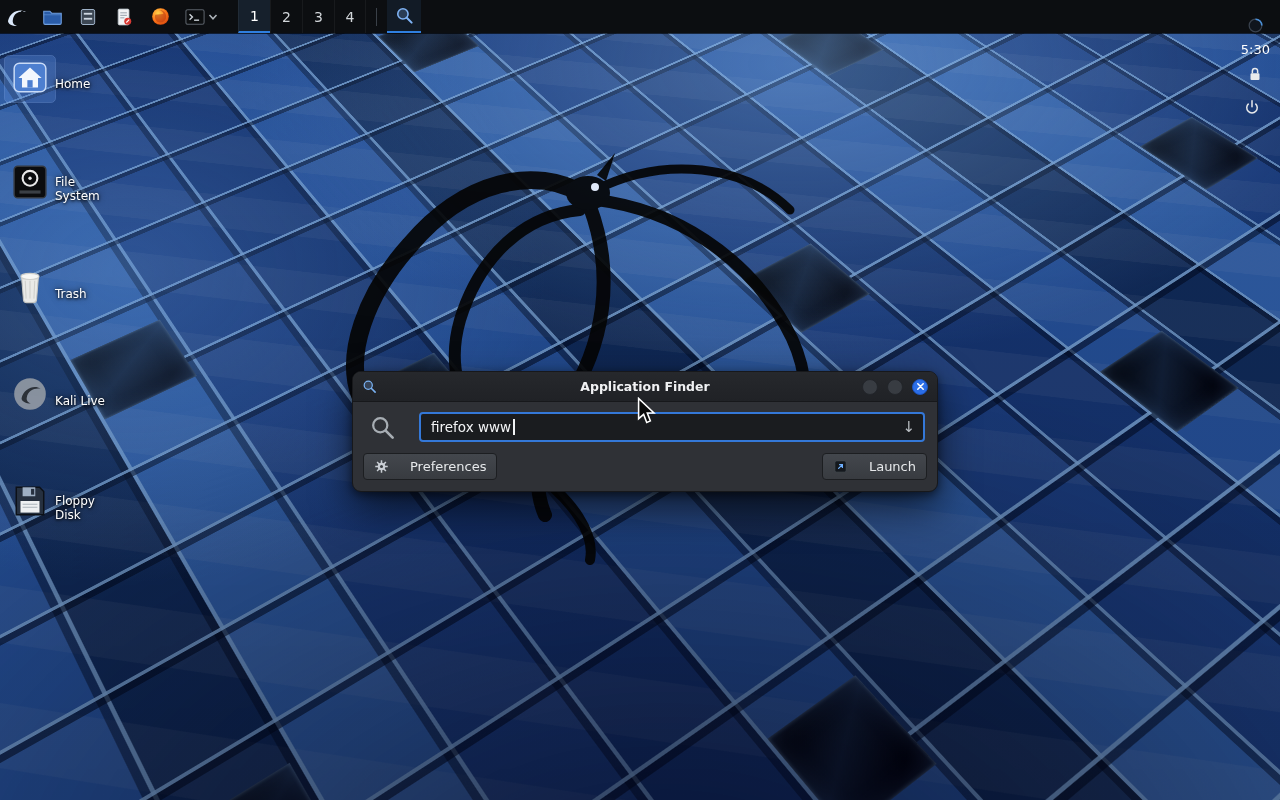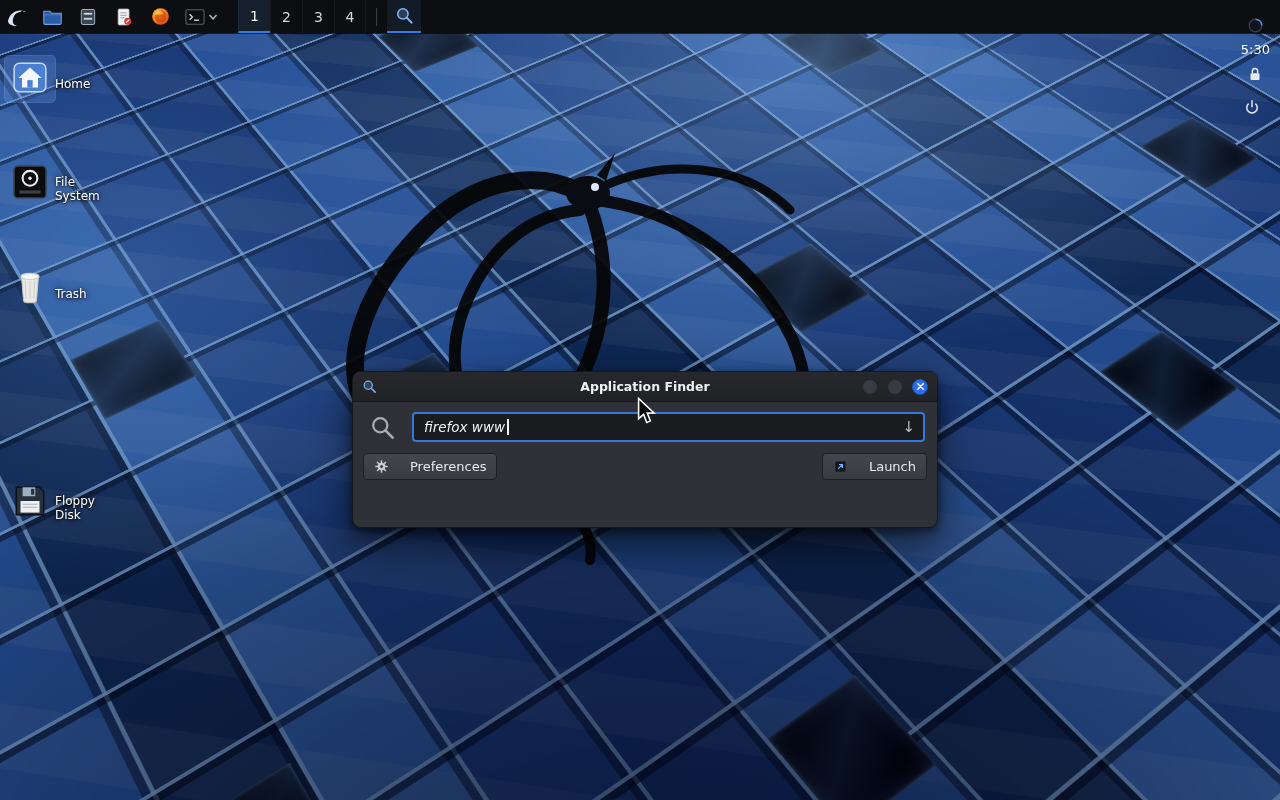--- a/index.html
+++ b/index.html
@@ -56,37 +56,37 @@
 
   
   .di{ position:absolute; left:5px; width:110px; display:flex; flex-direction:row;
        align-items:center; z-index:10; }
   .di .ibox{ padding:2px 6px; border-radius:4px; }
   .di.selected .ibox{ background:rgba(100,150,230,.30); outline:1px solid rgba(150,190,255,.30); }
   .di .dlabel{ margin-top:10px; color:#fff; font-size:12px;
                text-shadow:0 1px 3px #000, 0 0 6px rgba(0,0,0,.85); }
 
   
-  .finder{ position:absolute; left:352px; top:371px; width:586px; height:157px;
+  .finder{ position:absolute; left:352px; top:371px; width:586px; height:121px;
            background:#2f3136; border:1px solid #17181b; border-radius:9px;
            box-shadow:0 16px 38px rgba(0,0,0,.6), 0 3px 10px rgba(0,0,0,.5);
            z-index:40; overflow:hidden; }
   .titlebar{ height:30px; background:linear-gradient(#26282c,#202226);
              border-bottom:1px solid #17181b; display:flex; align-items:center;
              padding:0 9px; position:relative; }
   .title{ position:absolute; left:0; right:0; text-align:center; color:#f0f1f3;
           font-size:12.5px; font-weight:bold; pointer-events:none; }
   .wbtns{ margin-left:auto; display:flex; gap:9px; z-index:2; }
   .wbtn{ width:16px; height:16px; border-radius:50%; background:#383c42;
          border:1px solid #23262b; display:flex; align-items:center; justify-content:center; }
   .wbtn.close{ background:#2b6ee8; border-color:#1d54c0; }
   .srow{ margin:10px 12px 0 16px; display:flex; align-items:center; }
-  .sinput{ margin-left:16px; flex:1; height:30px; background:#1a1c1f;
+  .sinput{ margin-left:23px; flex:1; height:30px; background:#1a1c1f;
            border:2px solid #3478d8; border-radius:4px; display:flex; align-items:center;
-           padding:0 8px 0 10px; color:#f2f3f5; font-size:13.5px;font-style:italic; }
+           padding:0 8px 0 10px; color:#f2f3f5; font-size:13.5px; }
   .caret{ display:inline-block; width:1.5px; height:16px; background:#f0f2f4; margin-left:2px; }
   .sspace{ flex:1; }
   .ddarrow{ color:#b8bdc2; font-size:15px; line-height:1; }
   .actions{ margin:11px 10px 0 10px; display:flex; justify-content:space-between; }
   .gbtn{ height:27px; display:flex; align-items:center; gap:21px; padding:0 10px;
          background:linear-gradient(#43474d,#383b40); border:1px solid #1c1e21;
          border-radius:4px; color:#e6e8ea; font-size:13px; font-family:"DejaVu Sans",sans-serif; }
 
   .cursor{ position:absolute; left:636px; top:397px; z-index:100; }
 </style>
@@ -269,20 +269,29 @@
       <svg width="38" height="38" viewBox="0 0 36 36">
         <rect x="3" y="3" width="30" height="30" rx="3.5" fill="#0b0c0e" stroke="#34383e" stroke-width="1.4"></rect>
         <circle cx="18" cy="14.5" r="7" fill="none" stroke="#e8e8e8" stroke-width="2"></circle>
         <circle cx="18" cy="14.5" r="1.6" fill="#e8e8e8"></circle>
         <rect x="8" y="26" width="20" height="3" fill="#3a3f45"></rect>
       </svg>
     </div>
     <div class="dlabel">File System</div>
   </div>
 
+  <div class="di" style="top:373px">
+    <div class="ibox">
+      <svg width="38" height="38" viewBox="0 0 36 36">
+        <circle cx="18" cy="18" r="15" fill="#969da6" opacity=".88"></circle>
+        <path d="M10,22 C12,13 22,9 28,13 C22,12 16,15 15,21 C14.3,24 16,26 19,27 C14,27 10,25 10,22 Z" fill="#2c3138"></path>
+      </svg>
+    </div>
+    <div class="dlabel">Kali Live</div>
+  </div>
 
   <div class="di" style="top:480px">
     <div class="ibox">
       <svg width="38" height="38" viewBox="0 0 36 36">
         <path d="M5,5 h22 l4,4 v22 H5 Z" fill="#26303f" stroke="#0d1117" stroke-width="1.4"></path>
         <rect x="11" y="5" width="12" height="8.5" fill="#9fb0c4"></rect>
         <rect x="19" y="6.5" width="3" height="5.5" fill="#26303f"></rect>
         <rect x="9" y="18" width="18" height="11" fill="#eef0f2"></rect>
         <path d="M11,21 h14 M11,24 h14" stroke="#aab2ba" stroke-width="1"></path>
       </svg>

